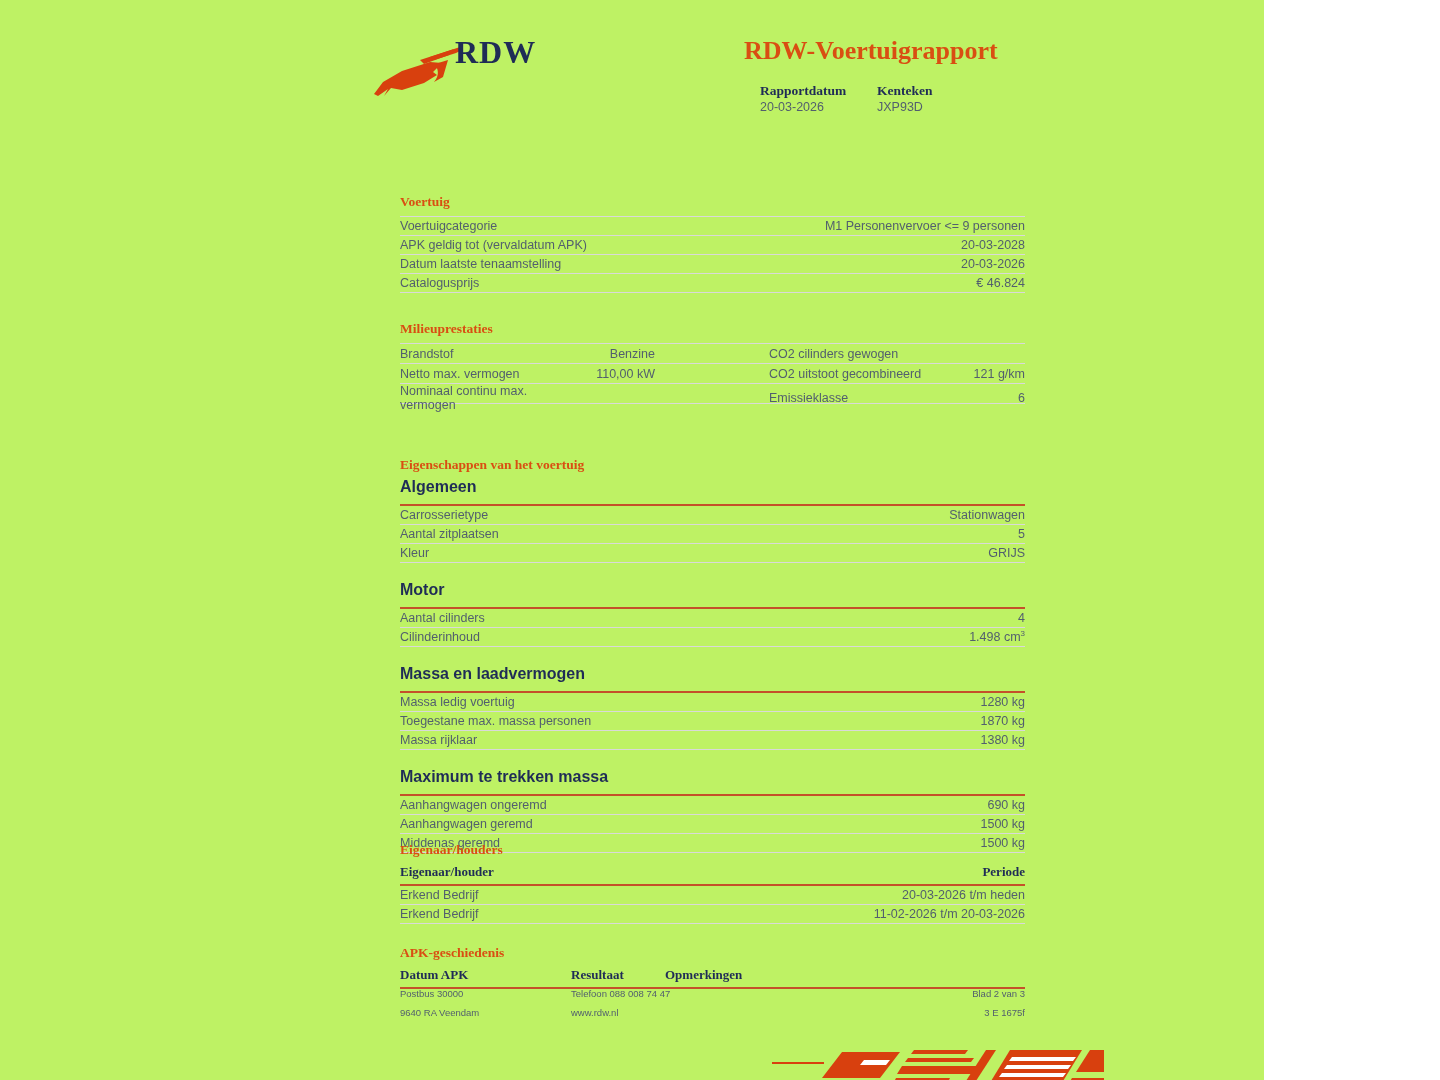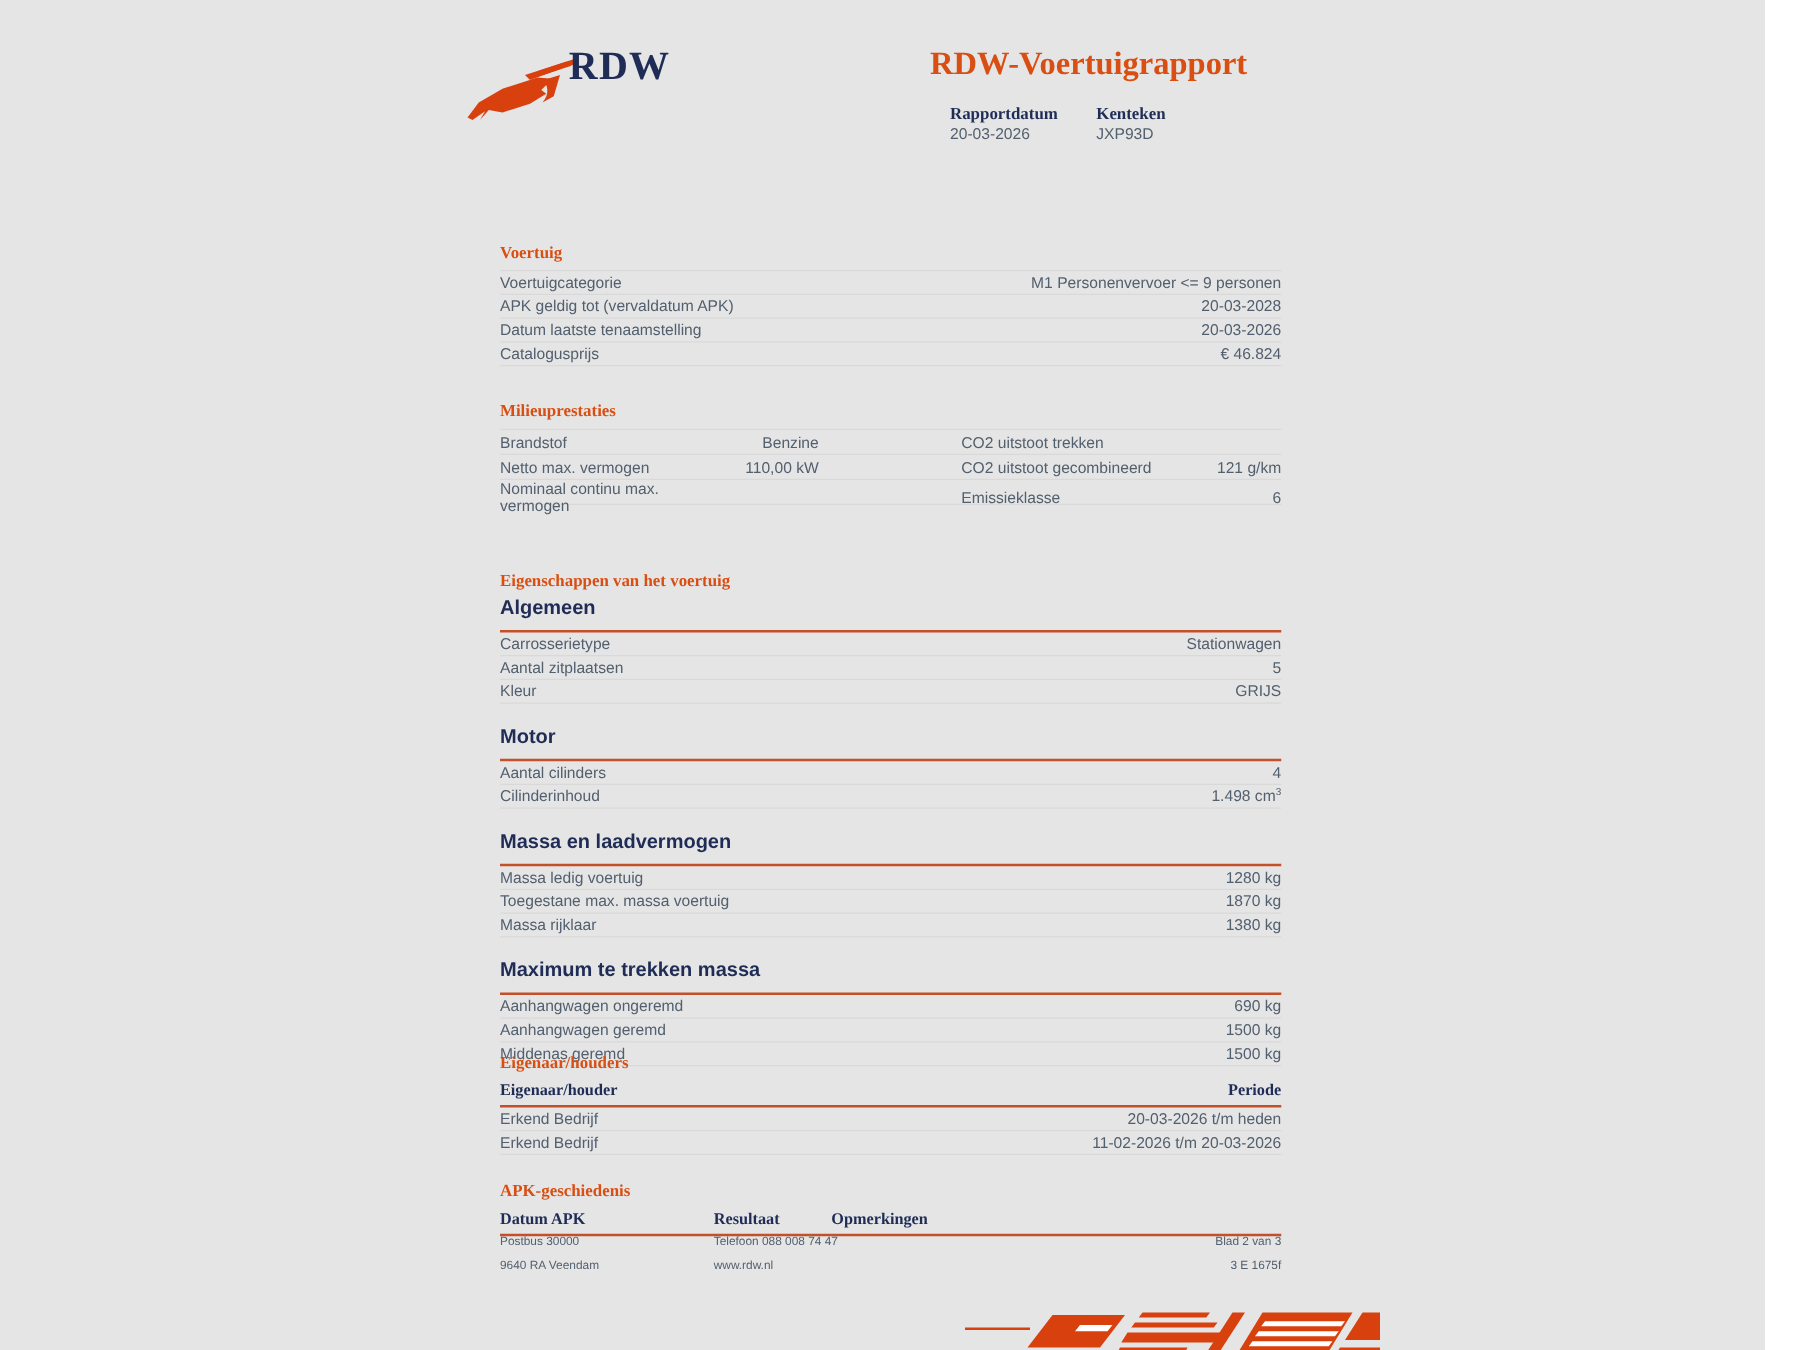--- a/index.html
+++ b/index.html
@@ -7,23 +7,23 @@
     --rule-orange: #c4502a;
     --navy: #1f2c56;
     --body: #525f6e;
     --line: #d9d9d9;
   }
   * { margin: 0; padding: 0; box-sizing: border-box; }
   html, body { background: #ffffff; }
   body { font-family: "Liberation Sans", sans-serif; color: var(--body); }
   .page {
     position: relative;
-    width: 1412px;
+    width: 1264px;
     height: 1080px;
-    background: #e5e5e5;
+    background: #bef264;
     overflow: hidden;
   }
   
   .logo-wing { position: absolute; left: 372px; top: 44px; width: 92px; height: 56px; }
   .logo-text {
     position: absolute; left: 455px; top: 34px;
     font-family: "Liberation Serif", serif;
     font-weight: bold; font-size: 32px; letter-spacing: 1px;
     color: var(--navy);
   }
@@ -153,21 +153,21 @@
     </div>
   </div>
 
   <div class="section" style="top:277px">
     <div class="section-title">Milieuprestaties</div>
     <div class="tbl">
       <div class="mrow">
         <span>Brandstof</span>
         <span class="mval">Benzine</span>
         <span></span>
-        <span>CO2 uitstoot trekken</span>
+        <span>CO2 cilinders gewogen</span>
         <span class="mval"></span>
       </div>
       <div class="mrow">
         <span>Netto max. vermogen</span>
         <span class="mval">110,00 kW</span>
         <span></span>
         <span>CO2 uitstoot gecombineerd</span>
         <span class="mval">121 g/km</span>
       </div>
       <div class="mrow">
@@ -216,21 +216,21 @@
     </div>
 
     <div class="subsection">
       <div class="sub-title">Massa en laadvermogen</div>
       <div class="tbl no-top">
         <div class="row">
           <span class="lbl">Massa ledig voertuig</span>
           <span class="val">1280 kg</span>
         </div>
         <div class="row">
-          <span class="lbl">Toegestane max. massa voertuig</span>
+          <span class="lbl">Toegestane max. massa personen</span>
           <span class="val">1870 kg</span>
         </div>
         <div class="row">
           <span class="lbl">Massa rijklaar</span>
           <span class="val">1380 kg</span>
         </div>
       </div>
     </div>
 
     <div class="subsection">

